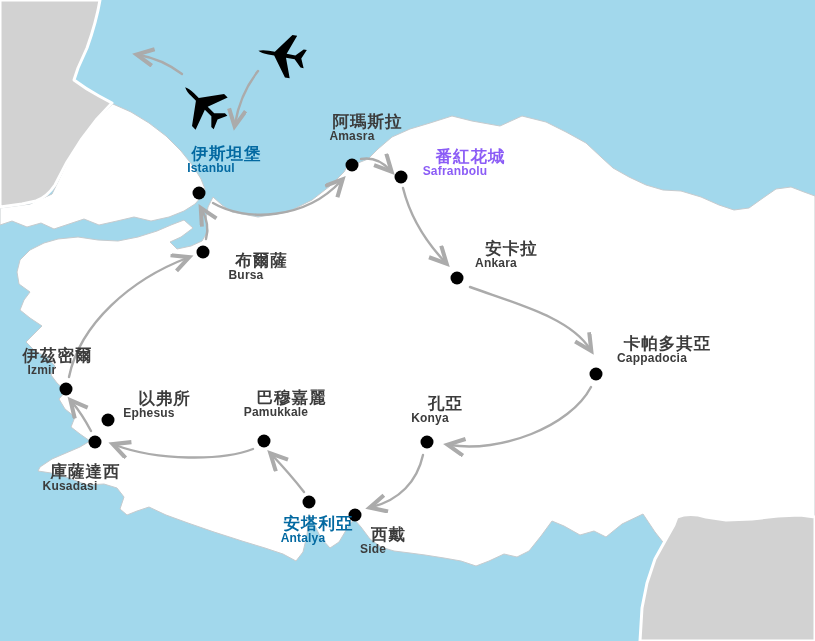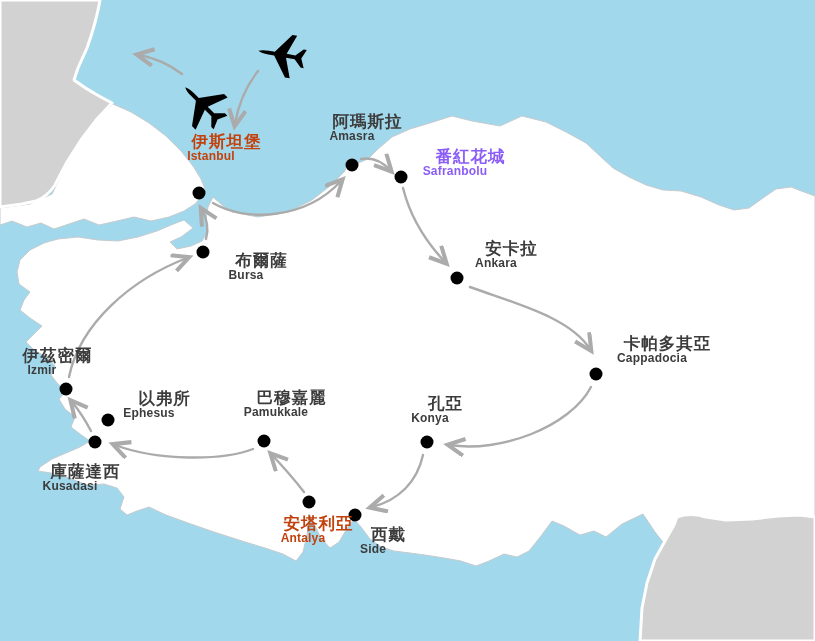--- a/index.html
+++ b/index.html
@@ -90,21 +90,21 @@
         <circle cx="309" cy="502" r="6.5" fill="#000000"></circle>
         <circle cx="264" cy="441" r="6.5" fill="#000000"></circle>
         <circle cx="95" cy="442" r="6.5" fill="#000000"></circle>
         <circle cx="108" cy="420" r="6.5" fill="#000000"></circle>
         <circle cx="66" cy="389" r="6.5" fill="#000000"></circle>
         <circle cx="203" cy="252" r="6.5" fill="#000000"></circle>
       </g>
   </svg>
 
   <div id="labels-layer">
-      <div class="city-label" style="left: 211px; top: 132px; color: #c2410c;">
+      <div class="city-label" style="left: 211px; top: 144px; color: #0369a1;">
         <span class="zh">伊斯坦堡</span>
         <span class="en">Istanbul</span>
       </div>
       <div class="city-label" style="left: 352px; top: 112px; color: rgb(60, 60, 60);">
         <span class="zh">阿瑪斯拉</span>
         <span class="en">Amasra</span>
       </div>
       <div class="city-label" style="left: 455px; top: 147px; color: #8b5cf6;">
         <span class="zh">番紅花城</span>
         <span class="en">Safranbolu</span>
@@ -118,21 +118,21 @@
         <span class="en">Cappadocia</span>
       </div>
       <div class="city-label" style="left: 430px; top: 394px; color: rgb(60, 60, 60);">
         <span class="zh">孔亞</span>
         <span class="en">Konya</span>
       </div>
       <div class="city-label" style="left: 373px; top: 525px; color: rgb(60, 60, 60); text-align: center;">
         <span class="zh">西戴</span>
         <span class="en">Side</span>
       </div>
-      <div class="city-label" style="left: 303px; top: 514px; color: #c2410c;">
+      <div class="city-label" style="left: 303px; top: 514px; color: #0369a1;">
         <span class="zh">安塔利亞</span>
         <span class="en">Antalya</span>
       </div>
       <div class="city-label" style="left: 276px; top: 388px; color: rgb(60, 60, 60);">
         <span class="zh">巴穆嘉麗</span>
         <span class="en">Pamukkale</span>
       </div>
       <div class="city-label" style="left: 70px; top: 462px; color: rgb(60, 60, 60);">
         <span class="zh">庫薩達西</span>
         <span class="en">Kusadasi</span>

